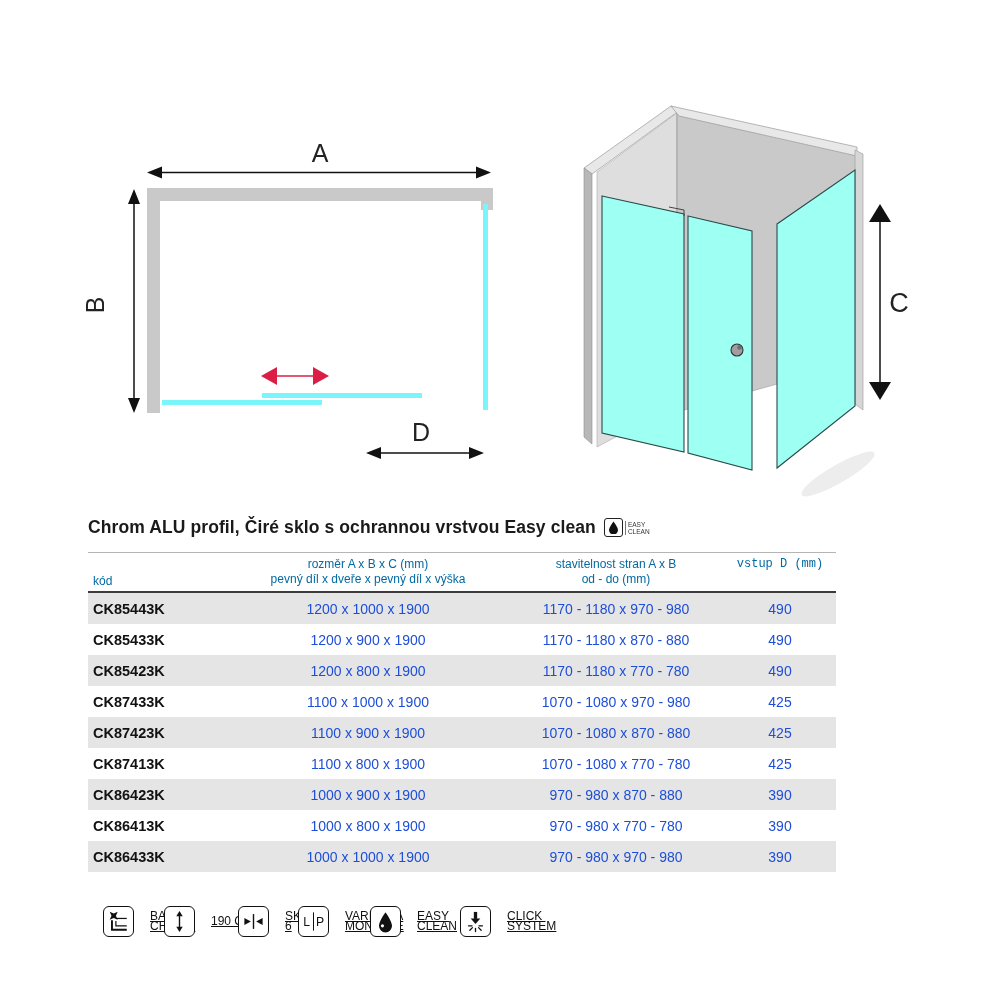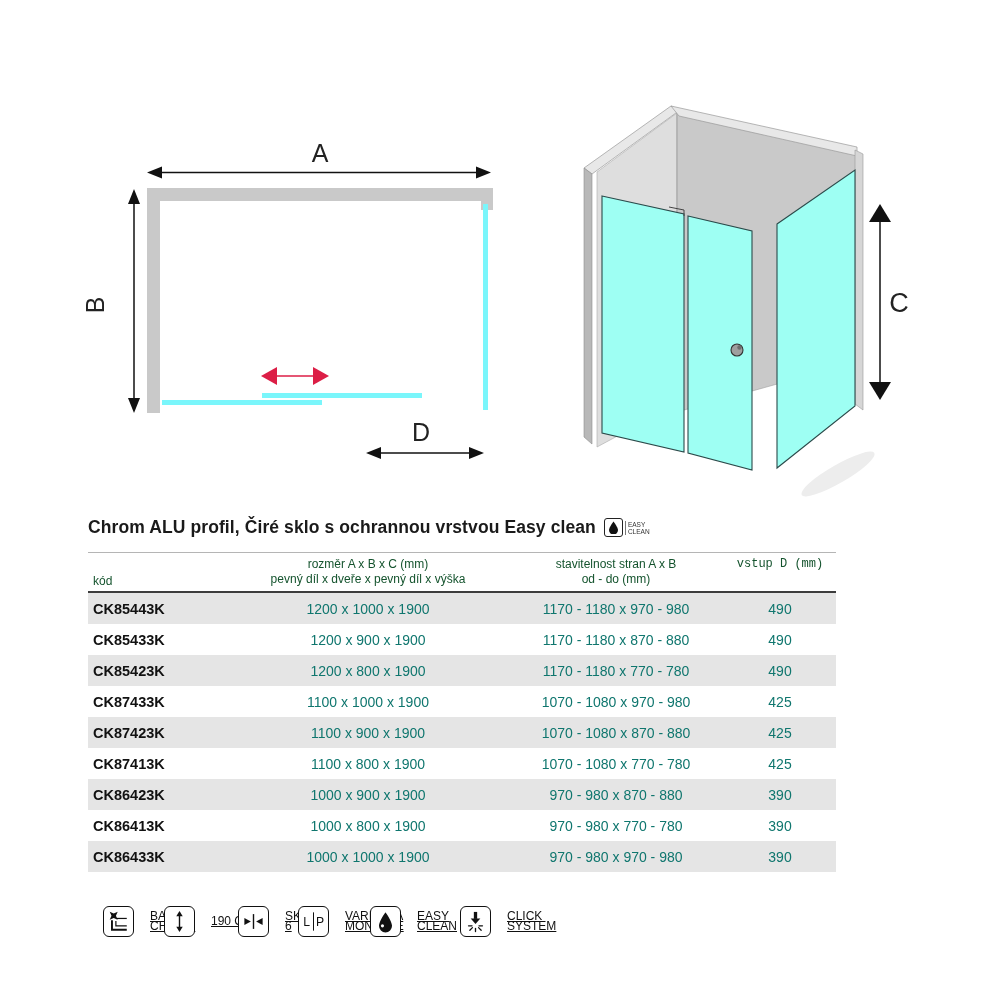--- a/index.html
+++ b/index.html
@@ -8,26 +8,26 @@
   #diagrams{position:absolute;left:0;top:0;}
 
   #title-row{position:absolute;left:88px;top:517px;display:flex;align-items:center;}
   #page-title{font-size:17.5px;font-weight:bold;letter-spacing:.1px;}
   #easyclean-badge{display:flex;align-items:center;margin-left:8px;}
   #easyclean-badge .badge-box{width:17px;height:17px;border:1.6px solid #222;border-radius:3px;display:flex;align-items:center;justify-content:center;}
   #easyclean-badge .badge-text{font-size:6.5px;line-height:7px;font-weight:500;color:#333;border-left:1px solid #777;padding-left:2px;margin-left:2px;}
 
   #spec-table{position:absolute;left:88px;top:552px;width:748px;}
   .thead{border-top:1px solid #b5b5b5;border-bottom:2px solid #3c3c3c;display:grid;grid-template-columns:140px 280px 216px 112px;padding:4px 0 3px 0;min-height:31px;}
-  .thead .h{font-size:12px;color:#14532d;text-align:center;line-height:14.5px;}
+  .thead .h{font-size:12px;color:#0369a1;text-align:center;line-height:14.5px;}
   .thead .h1{text-align:left;padding-left:5px;align-self:end;}
   .thead .h4{align-self:start;font-family:Liberation Mono, monospace;}
   .trow{display:grid;grid-template-columns:140px 280px 216px 112px;height:31px;align-items:center;}
   .trow.alt{background:#e5e5e5;}
-  .trow .c{font-size:14px;color:#0f766e;text-align:center;}
+  .trow .c{font-size:14px;color:#1d4ed8;text-align:center;}
   .trow .code{font-size:14.5px;font-weight:bold;color:#111;text-align:left;padding-left:5px;}
 
   #features{position:absolute;left:103px;top:906px;width:470px;height:40px;}
   .feat{position:absolute;top:0;display:flex;align-items:flex-start;}
   .feat .fbox{width:31px;height:31px;border:1.7px solid #111;border-radius:6px;box-sizing:border-box;background:#fff;flex:none;display:flex;align-items:center;justify-content:center;}
   .feat .flabel{font-size:12px;line-height:9.5px;font-weight:500;color:#111;margin-left:16px;margin-top:6px;white-space:nowrap;text-decoration:underline;}
   .feat.single .flabel{margin-top:11px;}
 </style>
 </head>
 <body>

